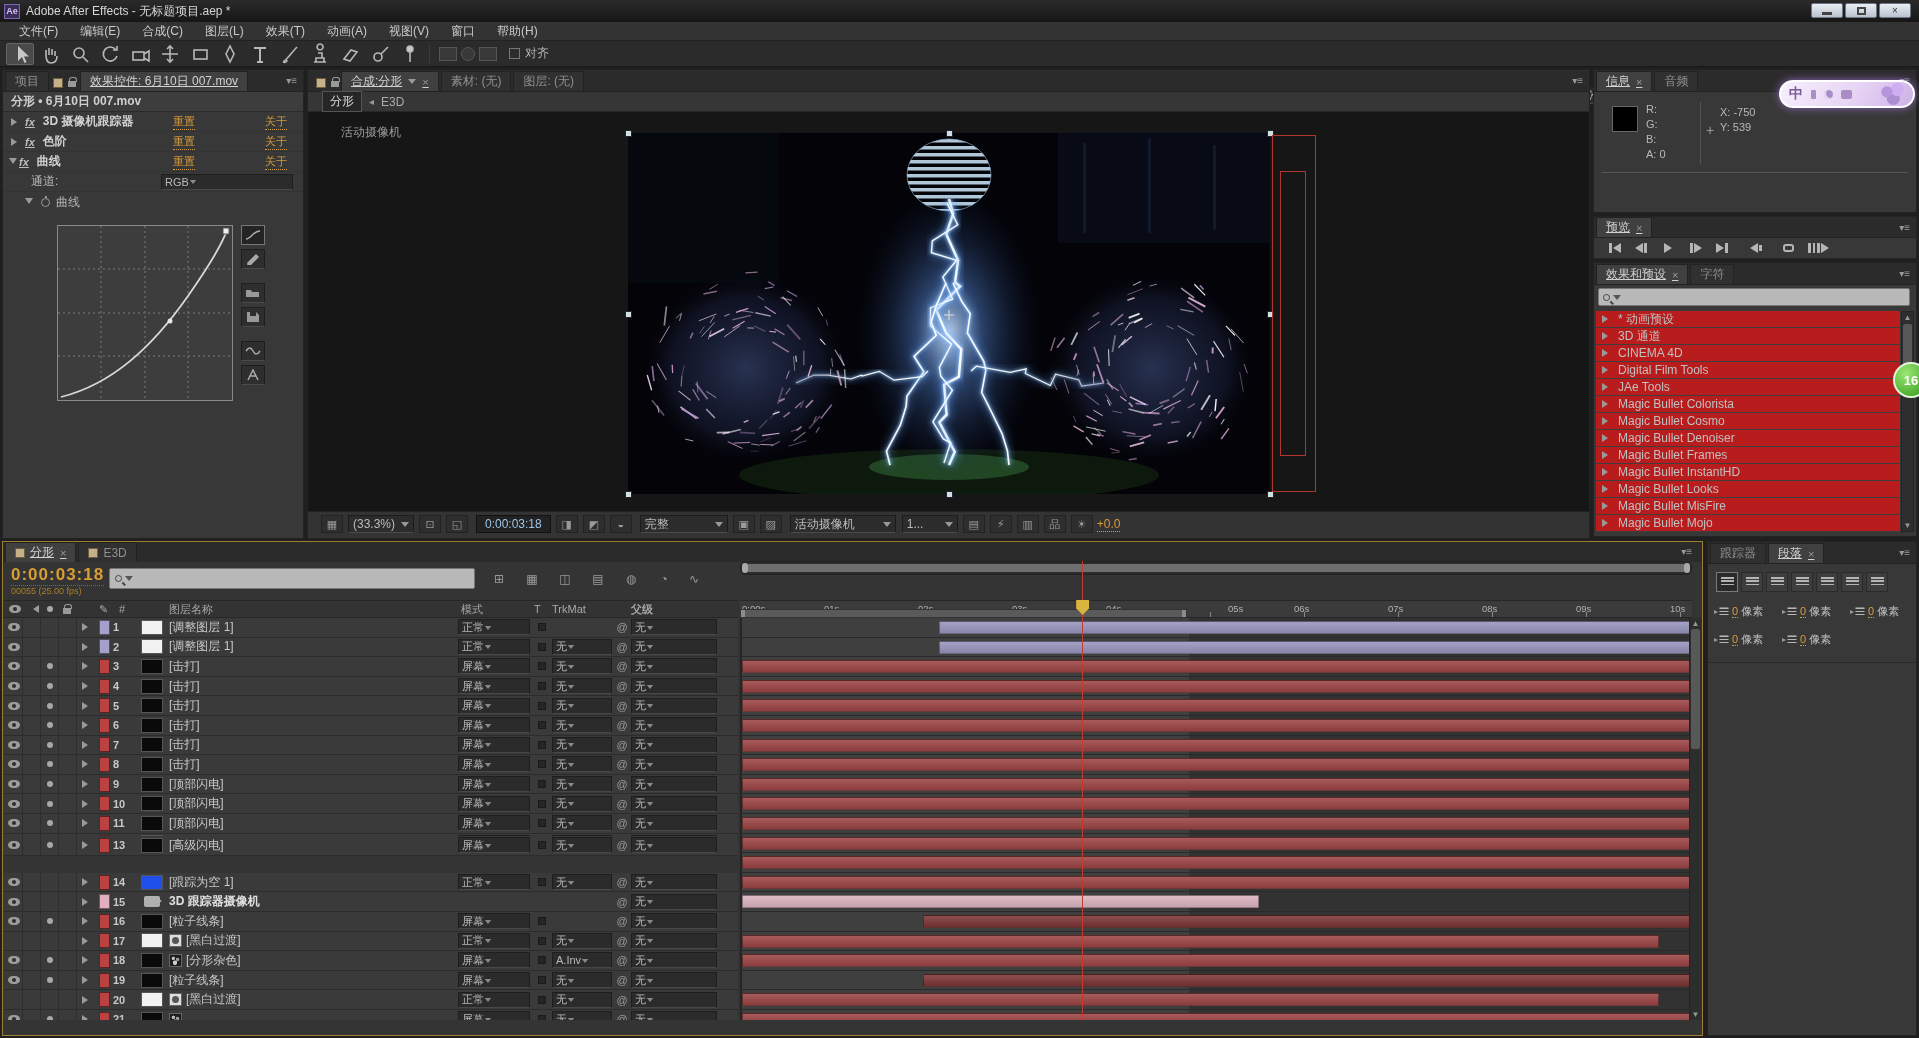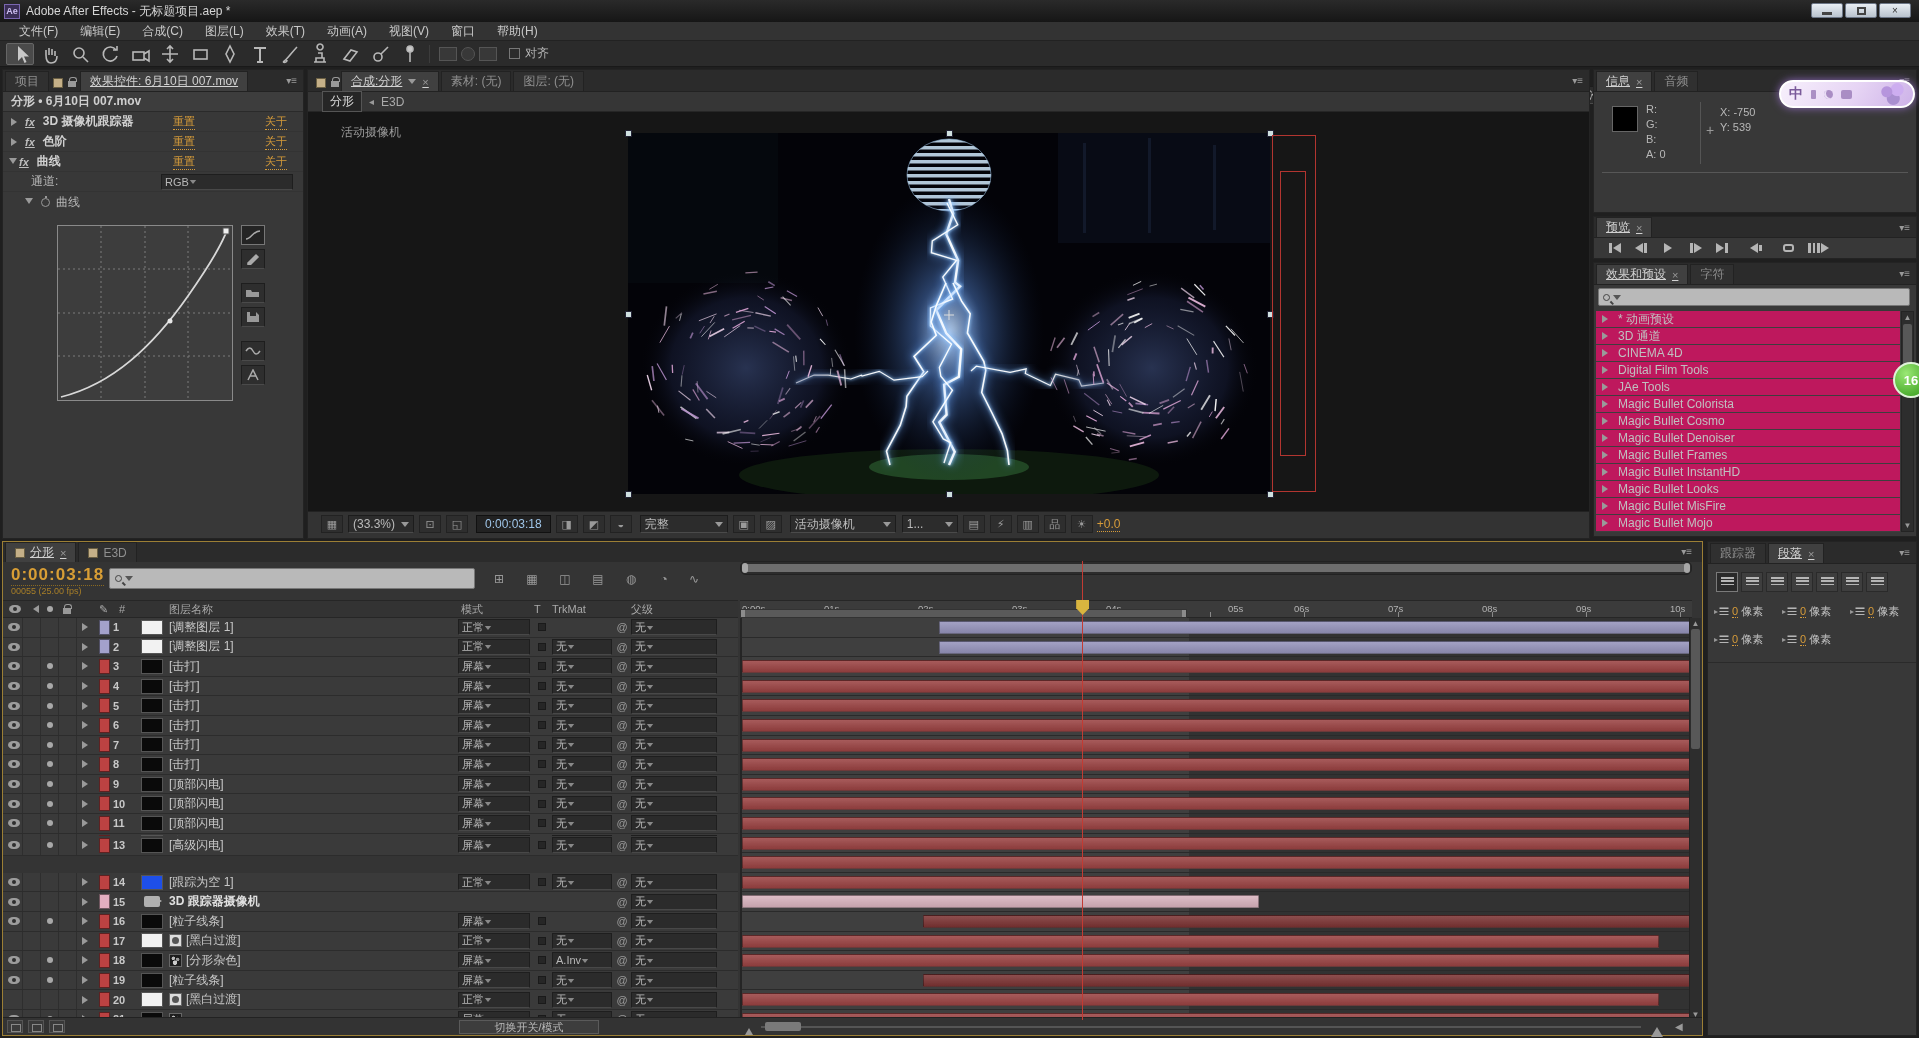--- a/index.html
+++ b/index.html
@@ -75,21 +75,21 @@
   .tbtn{width:22px;height:15px;display:flex;align-items:center;justify-content:center;margin-left:5px;}
   .tt{width:0;height:0;border:5px solid transparent;}
   .tt.r{border-left:8px solid #b5b5b5;border-right:0;}
   .tt.l{border-right:8px solid #b5b5b5;border-left:0;}
   .tbar{width:3px;height:10px;background:#b5b5b5;margin:0 1px;}
   #presetspanel{left:1593px;top:262px;width:324px;height:275px;}
   #preset-search{position:absolute;left:4px;top:25px;right:6px;height:18px;background:#b9b9b9;border:1px solid #777;border-radius:2px;display:flex;align-items:center;padding:0 4px;}
   #preset-search .mag{border-color:#444;}
   #preset-search .mag::after{background:#444;}
   .plist-item{height:17px;display:flex;align-items:center;border-bottom:1px solid #3e3e3e;color:#c0c0c0;padding-left:4px;}
-  #plist{position:absolute;left:2px;top:48px;right:16px;bottom:4px;overflow:hidden;background:#be185d;text-align:right;}
+  #plist{position:absolute;left:2px;top:48px;right:16px;bottom:4px;overflow:hidden;background:#b91c1c;text-align:right;}
   #pscroll{position:absolute;right:2px;top:48px;width:13px;bottom:4px;background:#2d2d2d;border:1px solid #242424;}
   .scr-thumb{position:absolute;left:1px;right:1px;background:#585858;border-radius:2px;}
   .arr{color:#999;font-size:8px;text-align:center;display:block;}
   
   #ime{left:1779px;top:80px;width:136px;height:28px;border-radius:14px;background:linear-gradient(120deg,#f7f0fc 0%,#e6d4f4 55%,#cdb2e8 100%);border:2px solid #fff;box-shadow:0 0 8px rgba(150,110,200,.9);display:flex;align-items:center;padding:0 8px;z-index:50;}
   #ime-mode{color:#7a5a9a;font-weight:bold;font-size:14px;}
   .ime-glyph{width:9px;height:9px;border-radius:50%;background:#9a7ab8;margin-left:8px;opacity:.8;}
   .ime-flower{margin-left:auto;width:26px;height:22px;background:radial-gradient(circle at 30% 40%,#b695dd 0 5px,transparent 6px),radial-gradient(circle at 70% 30%,#cdaef0 0 6px,transparent 7px),radial-gradient(circle at 55% 70%,#a98fd0 0 6px,transparent 7px);}
   #badge16{left:1893px;top:362px;width:36px;height:36px;border-radius:50%;background:radial-gradient(circle at 35% 30%,#9ae874,#2f9715);border:2px solid #dff3d8;color:#fff;font-weight:bold;font-size:13px;display:flex;align-items:center;justify-content:center;z-index:50;}
   
@@ -931,21 +931,21 @@
         </div>
       <div class="hcell" style="left:60px;">
           <span class="lockico"></span>
         </div>
       <div class="hcell" style="left:96px;">✎</div>
       <div class="hcell" style="left:116px;">#</div>
       <div class="hcell" style="left:166px;">图层名称</div>
       <div class="hcell" style="left:458px;">模式</div>
       <div class="hcell" style="left:531px;">T</div>
       <div class="hcell" style="left:549px;">TrkMat</div>
-      <div class="hcell" style="left:628px;">父级</div>
+      <div class="hcell" style="left:628px;font-weight:bold;">父级</div>
     </div>
 
     <div id="rows">
         <div class="lrow" style="top: 0px;">
           <div class="cell c-eye">
             <div class="eye"></div>
           </div>
           <div class="cell c-aud"></div>
           <div class="cell c-solo"></div>
           <div class="cell c-lock"></div>
@@ -1953,31 +1953,20 @@
         </div>
     </div>
     <div id="cti" style="left: 1073.16px;"></div>
     <div id="redline" style="left: 1079.16px;"></div>
     <div id="gscroll">
       <span class="arr" style="margin-top:1px;">▲</span>
       <div class="scr-thumb" style="top:11px;height:120px;"></div>
       <span class="arr" style="position:absolute;bottom:1px;left:0;right:0;">▼</span>
     </div>
 
-    <div id="tl-bottom">
-      <div class="bico" style="margin-left:4px;"></div>
-      <div class="bico"></div>
-      <div class="bico"></div>
-      <div id="toggle-btn">切换开关/模式</div>
-      <span class="mtn" style="position:absolute;left:742px;top:6px;"></span>
-      <div id="zslider-track"></div>
-      <div id="zslider-thumb"></div>
-      <span class="mtn big" style="position:absolute;left:1648px;top:3px;"></span>
-      <span style="position:absolute;left:1672px;top:3px;color:#999;font-size:10px;">◀</span>
-    </div>
   </div>
 
   <div id="parapanel" class="panel">
     <div class="tabbar">
       <div class="tab">
           <span>跟踪器</span>
         </div>
       <div class="tab active">
           <span>段落</span>
           <span class="x">×</span>

